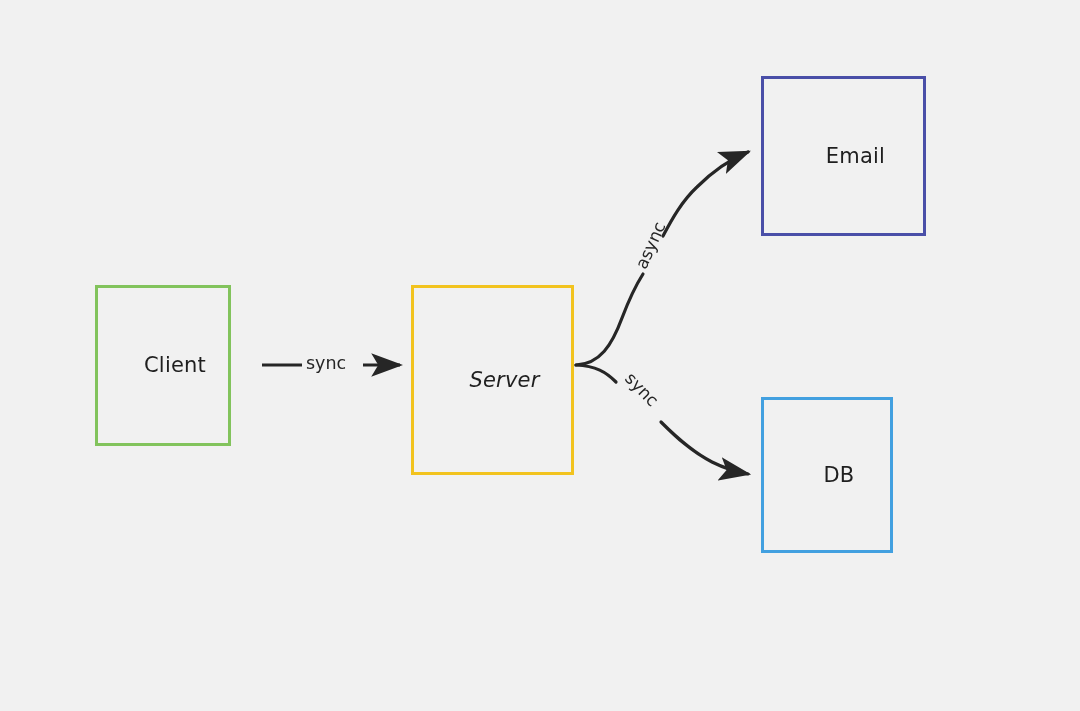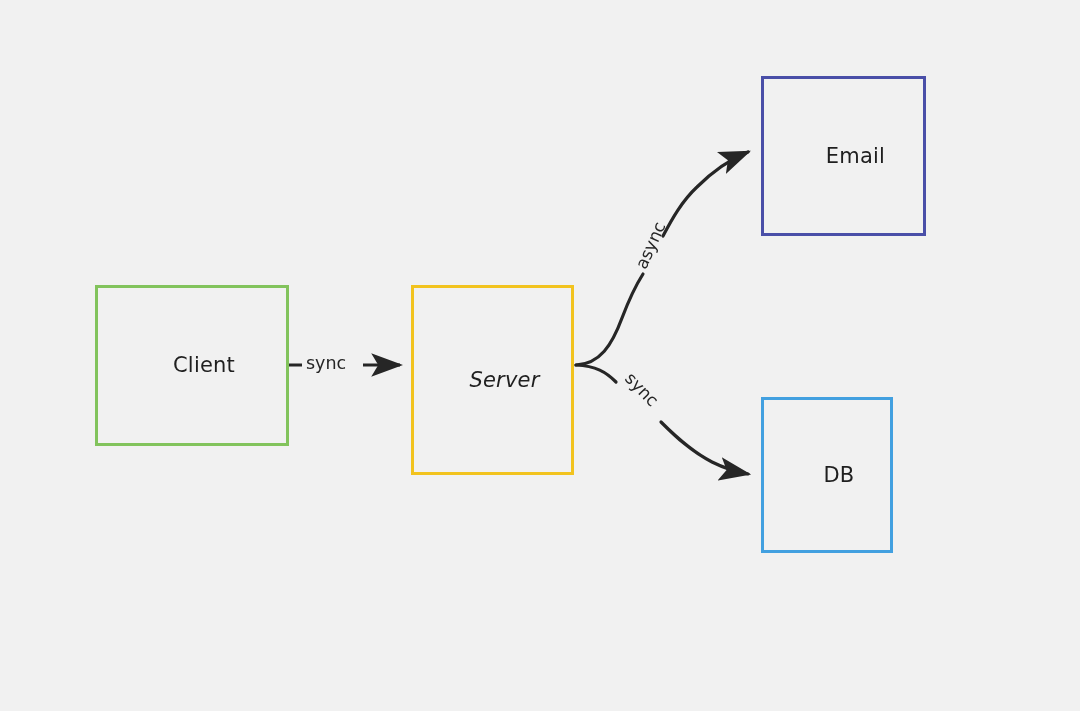--- a/index.html
+++ b/index.html
@@ -41,21 +41,21 @@
     font-family: "DejaVu Sans", "Liberation Sans", sans-serif;
     font-size: 21px;
     color: #1f1f1f;
     letter-spacing: 0.2px;
     line-height: 1;
     white-space: nowrap;
   }
   #node-client {
     left: 95px;
     top: 285px;
-    width: 194px;
+    width: 136px;
     height: 161px;
     border: 3px solid #82c35c;
   }
   #node-server {
     left: 411px;
     top: 285px;
     width: 163px;
     height: 190px;
     border: 3px solid #f2c31e;
     font-style: italic;

